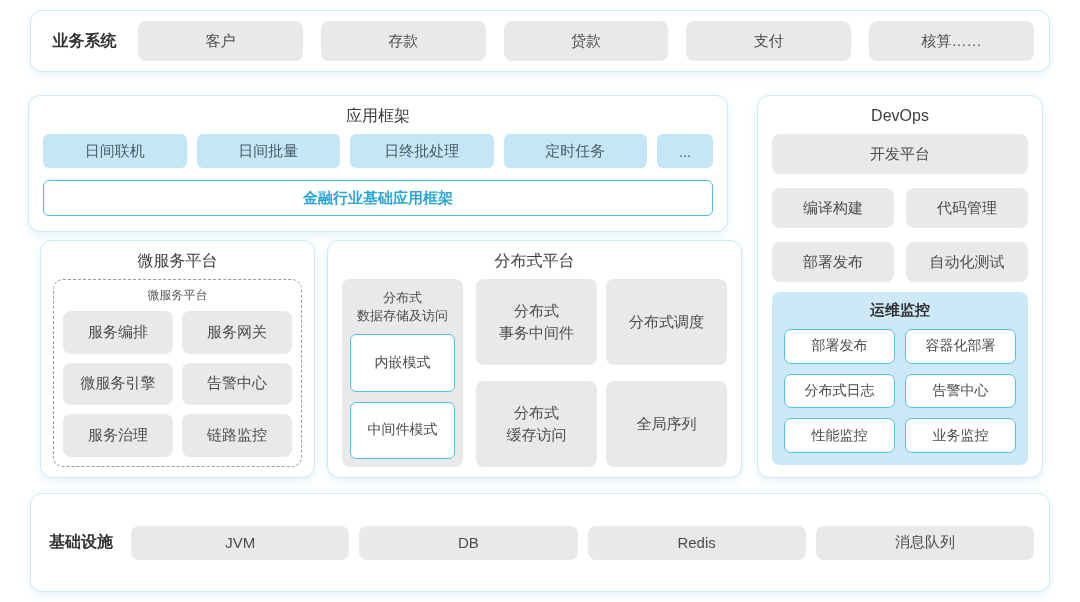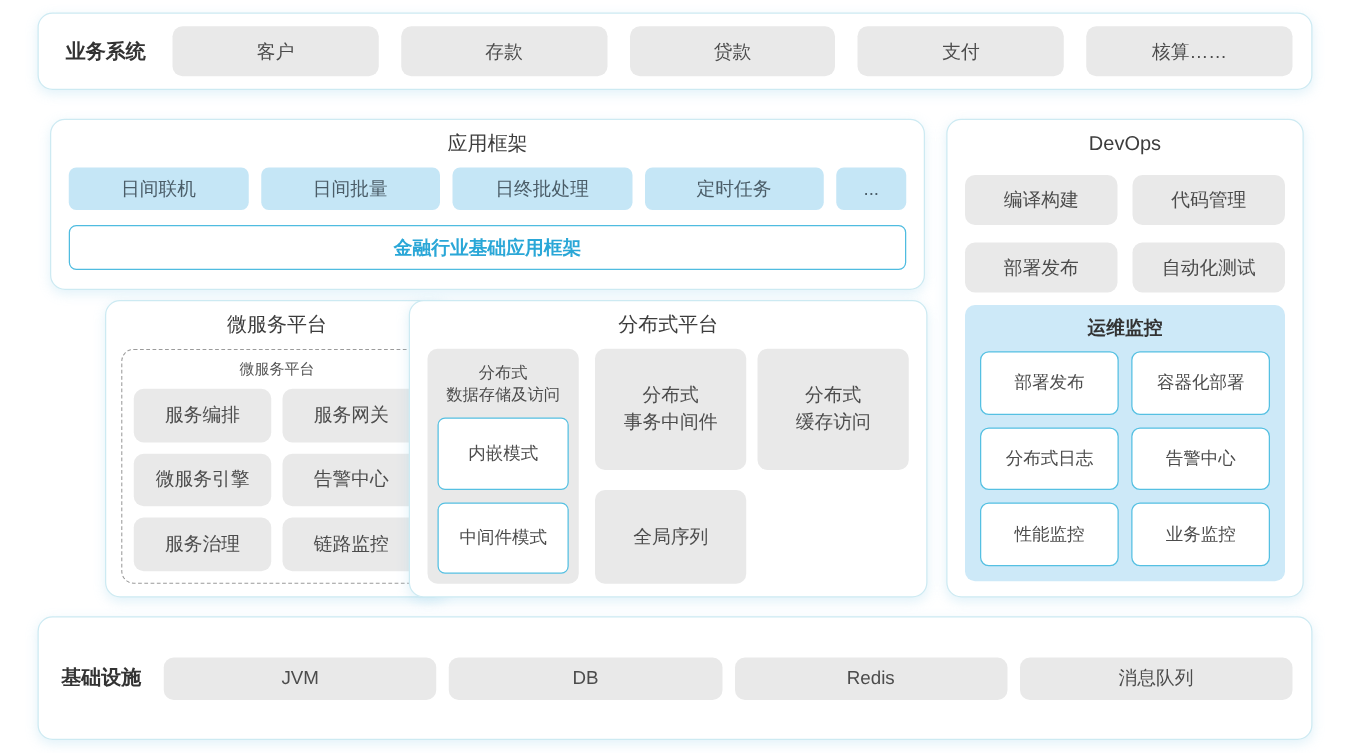--- a/index.html
+++ b/index.html
@@ -30,31 +30,31 @@
     background:#fff; border:1px solid #55c0e2; border-radius:6px;
     display:flex; align-items:center; justify-content:center;
     color:#4c4c4c; font-size:14px;
   }
   
   .band-top { left:30px; top:10px; width:1020px; height:62px; display:flex; align-items:center; padding-right:15px; box-sizing:border-box; }
   .band-top .side-label { flex:0 0 107px; }
   .band-boxes { flex:1; display:flex; gap:18px; height:40px; }
   .band-boxes .gbox { flex:1; }
   
-  .app-framework { left:40px; top:95px; width:700px; height:137px; padding:10px 14px; box-sizing:border-box; }
+  .app-framework { left:28px; top:95px; width:700px; height:137px; padding:10px 14px; box-sizing:border-box; }
   .modules { display:flex; gap:10px; height:34px; margin-top:8px; }
   .modules .bbox { flex:1; }
   .modules .bbox.dots { flex:0 0 56px; }
   .base-box {
     margin-top:12px; height:34px; border:1px solid #4fbce0; border-radius:6px;
     display:flex; align-items:center; justify-content:center;
     color:#2aa7d7; font-size:15px; font-weight:bold; background:#fff;
   }
   
-  .micro { left:40px; top:240px; width:275px; height:238px; padding:10px 12px 12px; box-sizing:border-box;margin-left:44px; }
+  .micro { left:40px; top:240px; width:275px; height:238px; padding:10px 12px 12px; box-sizing:border-box; }
   .dashed {
     margin-top:8px; height:188px; box-sizing:border-box;
     border:1px dashed #9b9b9b; border-radius:10px;
     padding:7px 9px 9px; display:flex; flex-direction:column;
   }
   .inner-title { text-align:center; font-size:12px; color:#555; margin-bottom:7px; }
   .m-grid { flex:1; display:grid; grid-template-columns:1fr 1fr; gap:9px; }
   .m-grid .gbox { font-size:15px; }
   
   .dist { left:327px; top:240px; width:415px; height:238px; padding:10px 14px 12px; box-sizing:border-box; }
@@ -133,29 +133,31 @@
   <div class="dist-body">
     <div class="storage">
       <div class="storage-label">分布式
 数据存储及访问</div>
       <div class="wbox">内嵌模式</div>
       <div class="wbox">中间件模式</div>
     </div>
     <div class="dist-grid">
       <div class="gbox">分布式
 事务中间件</div>
+      <div class="gbox">分布式调度</div>
       <div class="gbox">分布式
 缓存访问</div>
       <div class="gbox">全局序列</div>
     </div>
   </div>
 </div>
 
 <div class="panel devops">
   <div class="title">DevOps</div>
+  <div class="gbox wide">开发平台</div>
   <div class="d-grid">
     <div class="gbox">编译构建</div>
     <div class="gbox">代码管理</div>
     <div class="gbox">部署发布</div>
     <div class="gbox">自动化测试</div>
   </div>
   <div class="ops">
     <div class="ops-title">运维监控</div>
     <div class="ops-grid">
       <div class="wbox">部署发布</div>

